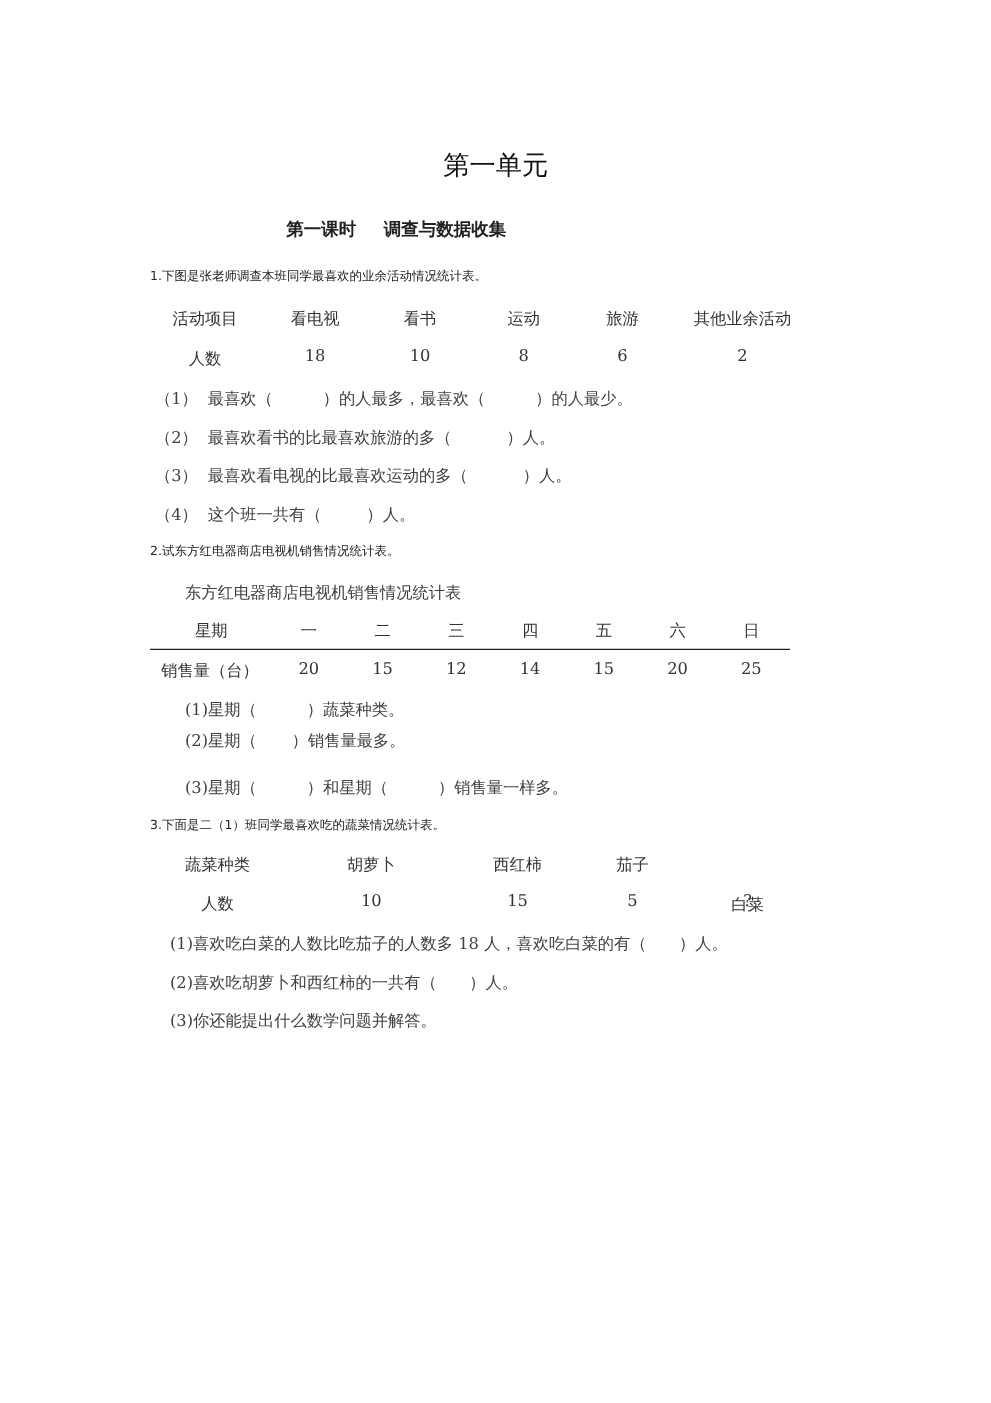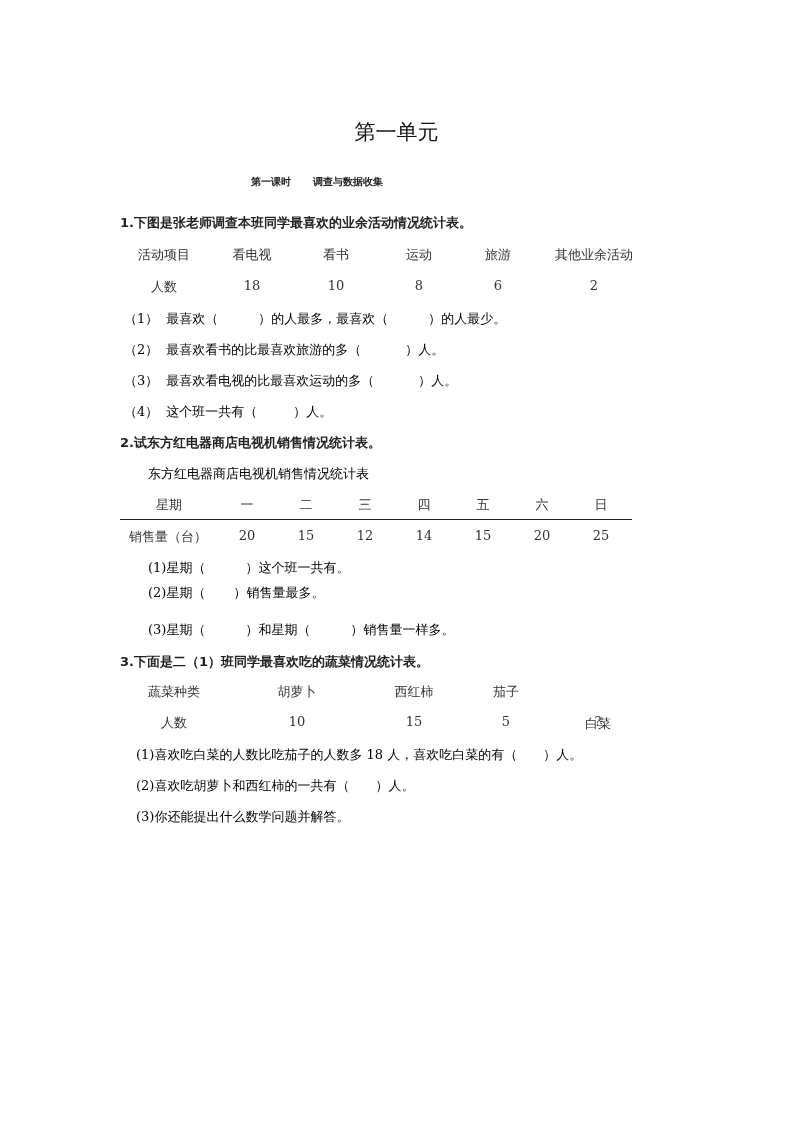--- a/index.html
+++ b/index.html
@@ -1,24 +1,24 @@
 <!DOCTYPE html>
 <html><head>
   <meta charset="utf-8">
   <style>
     html, body { margin: 0; padding: 0; background: #ffffff; }
     body { width: 793px; height: 1122px; position: relative; overflow: hidden;
            font-family: "DejaVu Serif", "Liberation Serif", serif; color: #222; }
     .abs { position: absolute; white-space: nowrap; }
     .title { top: 118px; left: 0; width: 793px; text-align: center; font-size: 21px; color: #111; }
-    .subtitle { top: 175px; left: 0; width: 634px; text-align: center; font-size: 10px; font-weight: bold; color: #222;
+    .subtitle { top: 175px; left: 0; width: 634px; text-align: center; font-size: 14px; font-weight: bold; color: #222;
                 font-family: "DejaVu Sans", "Liberation Sans", sans-serif; }
     .subtitle .gap { display: inline-block; width: 22px; }
-    .qhead { font-size: 13px; font-weight: bold; font-family: "DejaVu Sans", "Liberation Sans", sans-serif; color: #222; }
-    .txt { font-size: 13px; color: #000000; }
+    .qhead { font-size: 10px; font-weight: normal; font-family: "DejaVu Sans", "Liberation Sans", sans-serif; color: #222; }
+    .txt { font-size: 13px; color: #404040; }
     .cell { position: absolute; font-size: 13px; color: #333; text-align: center; transform: translateX(-50%); white-space: nowrap; }
     .rule { position: absolute; left: 120px; width: 512px; top: 519px; height: 1px; background: #222; }
     .blank { display: inline-block; }
   </style>
 </head>
 <body>
 
 <div class="abs title">第一单元</div>
 <div class="abs subtitle">
   <span>第一课时</span><span class="gap"></span><span>调查与数据收集</span>
@@ -74,21 +74,21 @@
   <div class="cell" style="top:528px; left:247px;">20</div>
   <div class="cell" style="top:528px; left:306px;">15</div>
   <div class="cell" style="top:528px; left:365px;">12</div>
   <div class="cell" style="top:528px; left:424px;">14</div>
   <div class="cell" style="top:528px; left:483px;">15</div>
   <div class="cell" style="top:528px; left:542px;">20</div>
   <div class="cell" style="top:528px; left:601px;">25</div>
 </div>
 
 <div class="abs txt" style="top:559px; left:148px;">
-  <span>(1)</span><span>星期（</span><span class="blank" style="width:40px"></span><span>）这个班一共有。</span>
+  <span>(1)</span><span>星期（</span><span class="blank" style="width:40px"></span><span>）蔬菜种类。</span>
 </div>
 <div class="abs txt" style="top:584px; left:148px;">
   <span>(2)</span><span>星期（</span><span class="blank" style="width:28px"></span><span>）销售量最多。</span>
 </div>
 <div class="abs txt" style="top:621px; left:148px;">
   <span>(3)</span><span>星期（</span><span class="blank" style="width:40px"></span><span>）和星期（</span><span class="blank" style="width:40px"></span><span>）销售量一样多。</span>
 </div>
 
 <div class="abs qhead" style="top:653px; left:120px;">3.下面是二（1）班同学最喜欢吃的蔬菜情况统计表。</div>
 

